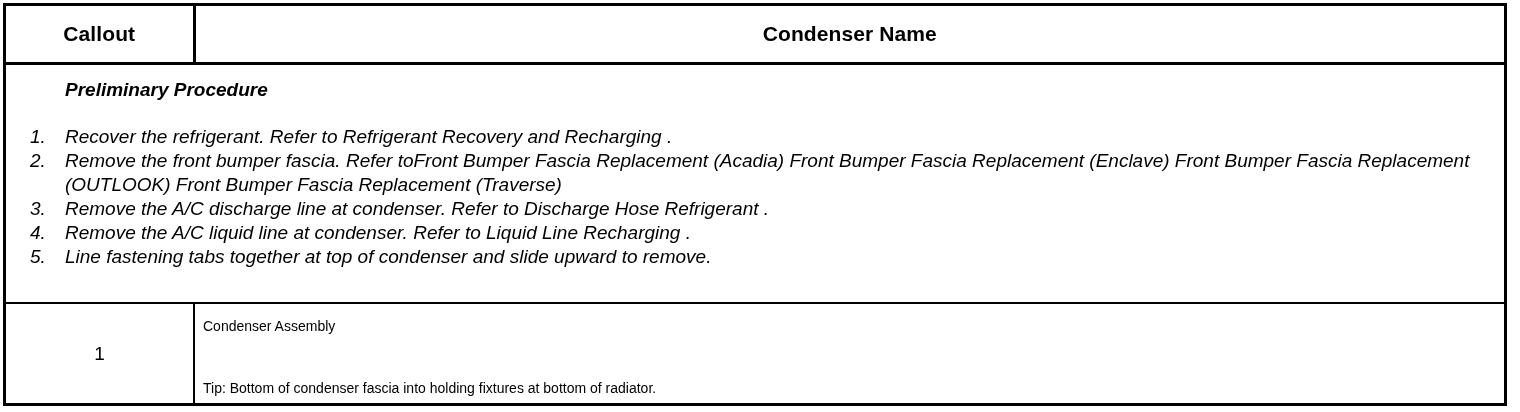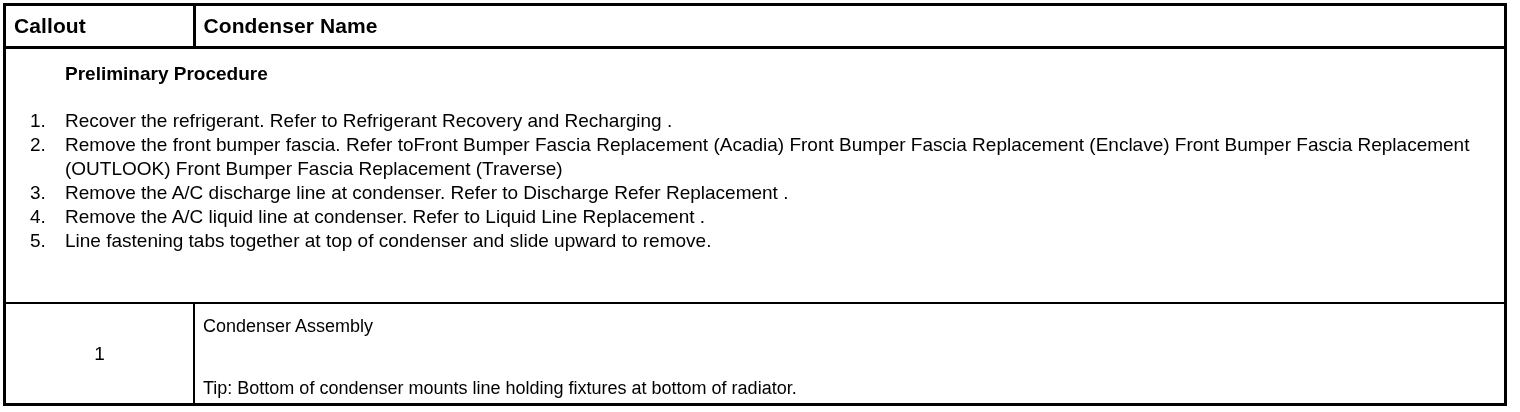--- a/index.html
+++ b/index.html
@@ -40,36 +40,37 @@
     table-layout: fixed;
   }
 
   col.c-callout { width: 188px; }
   col.c-name    { width: auto; }
 
   
   .hdr-row { height: 37px; }
   .hdr-cell {
     border-bottom: 3px solid #000000;
-    text-align: left;
+    text-align: center;
     vertical-align: middle;
     font-weight: bold;
     font-size: 21px;
     letter-spacing: 0.1px;
-    padding: 8px;
+    padding: 16px;
   }
   .hdr-cell.callout {
     border-right: 3px solid #000000;
   }
 
   
   .prelim-cell {
     border-bottom: 2px solid #000000;
     vertical-align: top;
     padding: 0;
+    font-style: italic;
   }
   .prelim-inner {
     padding: 14px 0 8px 0;
   }
   .prelim-title {
     font-weight: bold;
     font-size: 19px;
     margin-left: 59px;
     line-height: 22px;
   }
@@ -102,21 +103,21 @@
   .item-num-cell {
     border-right: 2px solid #000000;
     text-align: center;
     vertical-align: middle;
     font-size: 19px;
     padding: 0;
   }
   .item-name-cell {
     vertical-align: top;
     padding: 10px 0 0 8px;
-    font-size: 18px;
+    font-size: 14px;
     line-height: 24px;
   }
   .item-title { margin: 0; }
   .item-tip {
     margin: 0;
     margin-top: 38px;
   }
   .item-tip .tip-label { font-weight: normal; }
 </style>
 </head>
@@ -143,40 +144,40 @@
                 <li>
                   <span class="num">1.</span>
                   <span class="txt">Recover the refrigerant. Refer to Refrigerant Recovery and Recharging .</span>
                 </li>
                 <li>
                   <span class="num">2.</span>
                   <span class="txt">Remove the front bumper fascia. Refer toFront Bumper Fascia Replacement (Acadia) Front Bumper Fascia Replacement (Enclave) Front Bumper Fascia Replacement (OUTLOOK) Front Bumper Fascia Replacement (Traverse)</span>
                 </li>
                 <li>
                   <span class="num">3.</span>
-                  <span class="txt">Remove the A/C discharge line at condenser. Refer to Discharge Refer Replacement .</span>
+                  <span class="txt">Remove the A/C discharge line at condenser. Refer to Discharge Hose Refrigerant .</span>
                 </li>
                 <li>
                   <span class="num">4.</span>
-                  <span class="txt">Remove the A/C liquid line at condenser. Refer to Liquid Line Replacement .</span>
+                  <span class="txt">Remove the A/C liquid line at condenser. Refer to Liquid Line Recharging .</span>
                 </li>
                 <li>
                   <span class="num">5.</span>
                   <span class="txt">Line fastening tabs together at top of condenser and slide upward to remove.</span>
                 </li>
               </ol>
             </div>
           </td>
         </tr>
 
         <tr class="item-row">
           <td class="item-num-cell">1</td>
           <td class="item-name-cell">
             <p class="item-title">Condenser Assembly</p>
             <p class="item-tip">
-              <span class="tip-label">Tip:</span><span> Bottom of condenser mounts line holding fixtures at bottom of radiator.</span>
+              <span class="tip-label">Tip:</span><span> Bottom of condenser fascia into holding fixtures at bottom of radiator.</span>
             </p>
           </td>
         </tr>
       </tbody>
     </table>
   </div>
 </div>
 
 </body></html>

